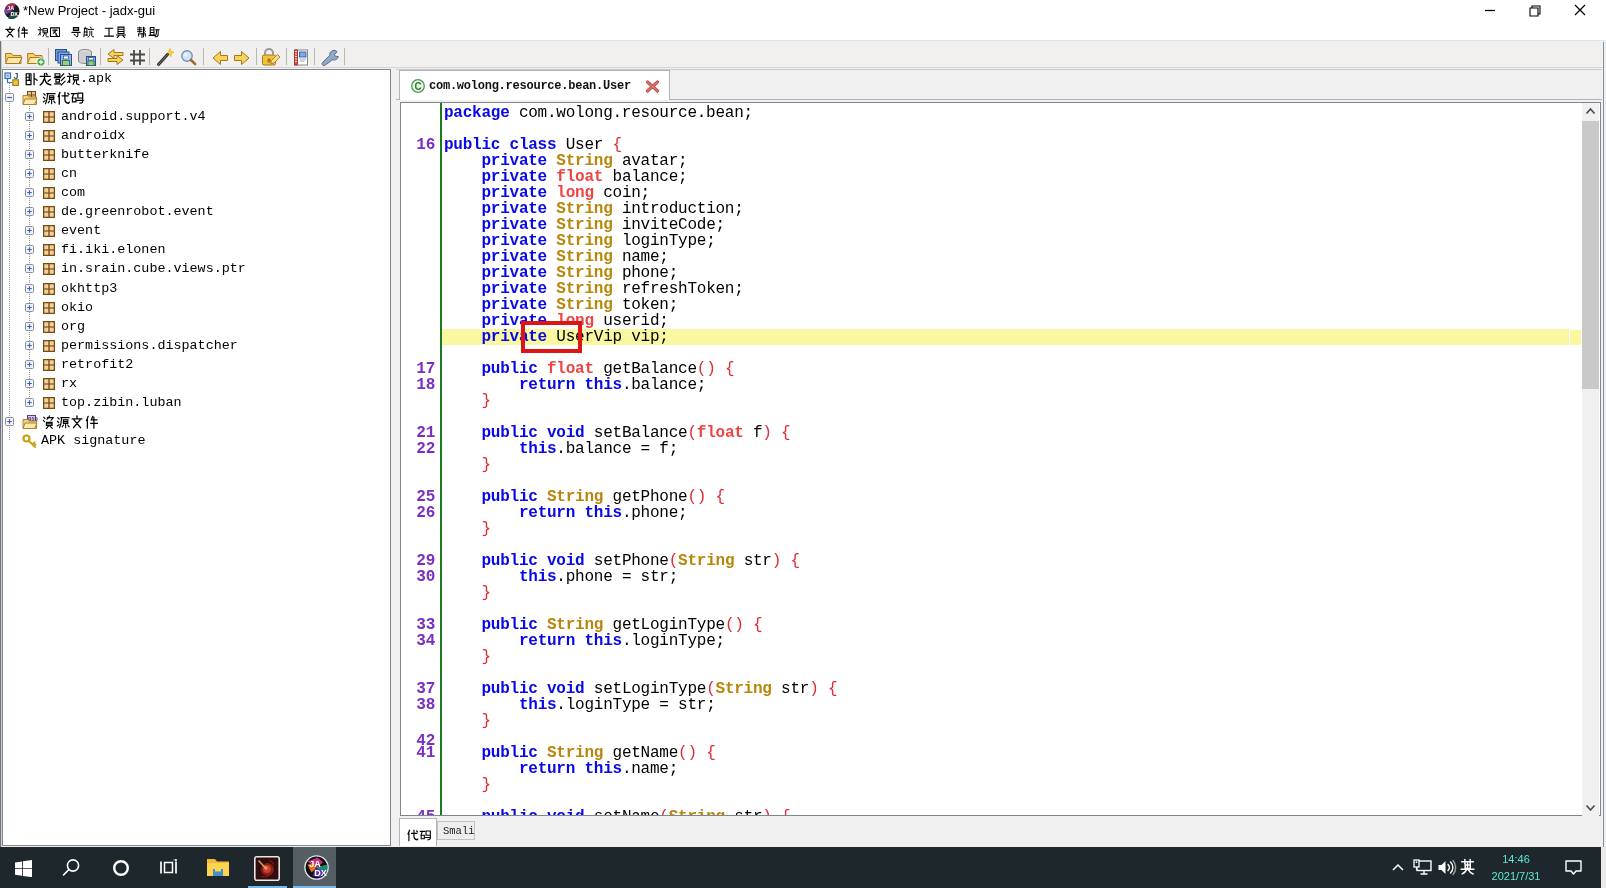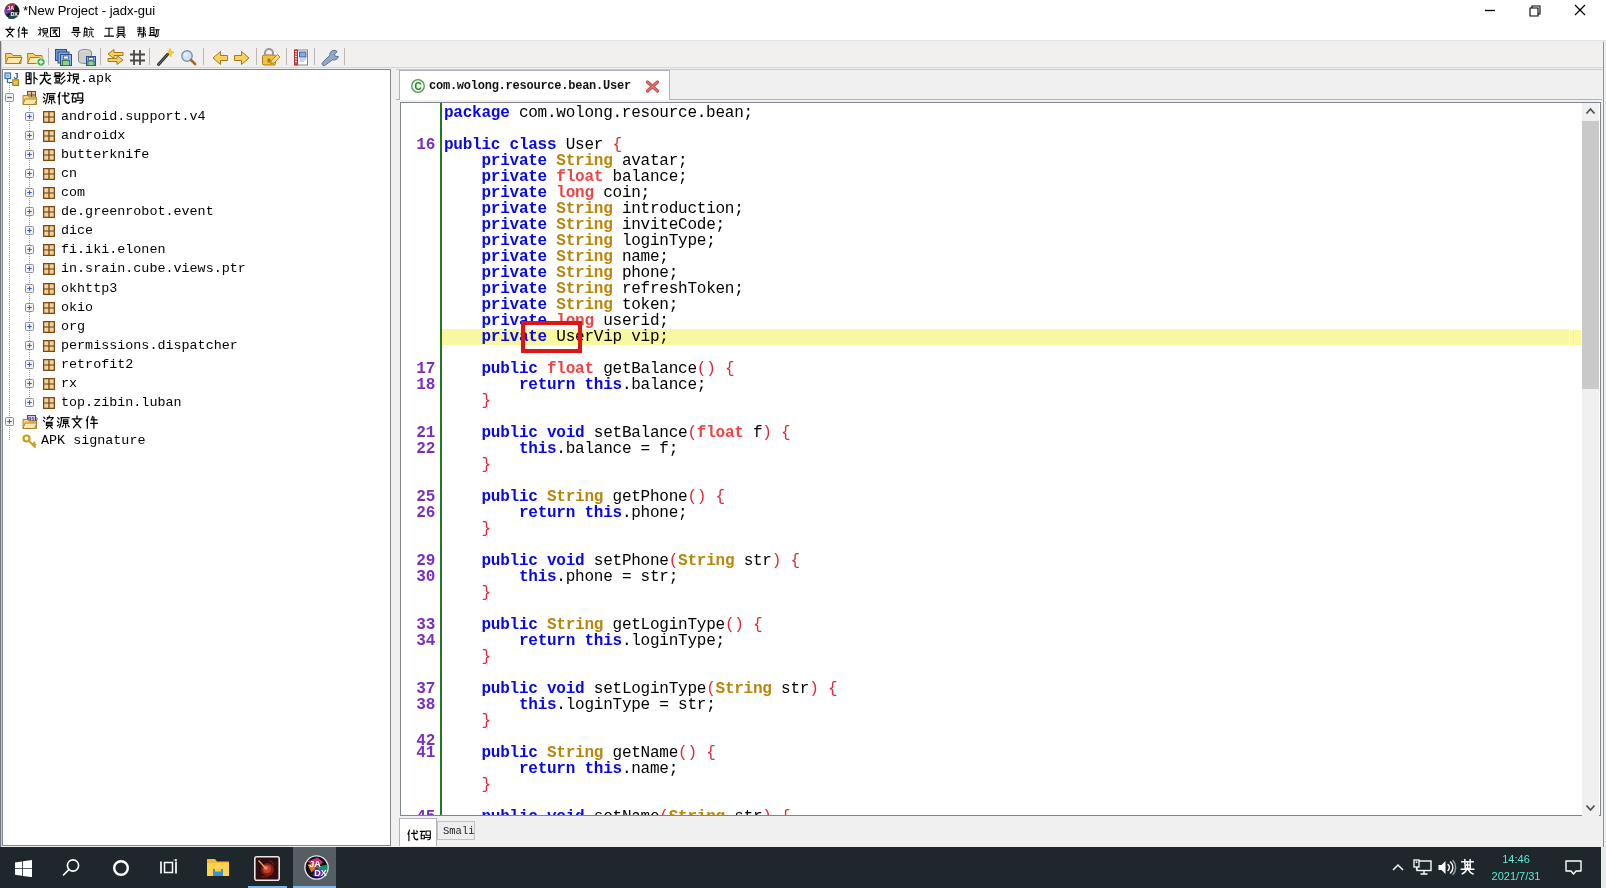--- a/index.html
+++ b/index.html
@@ -14,21 +14,21 @@
 .tsep{position:absolute;top:7px;width:1px;height:17px;background:#b8b7b5}
 .tico{position:absolute;top:7px}
 #mainbg{left:0;top:68px;width:1606px;height:779px;background:#f0f0f0}
 #winbL1{left:0;top:41px;width:1px;height:806px;background:#71767c}
 #winbL2{left:1px;top:42px;width:1px;height:805px;background:#c9ccce}
 #winbR1{left:1604px;top:41px;width:2px;height:806px;background:#eceff1}
 #winbR2{left:1603px;top:42px;width:1px;height:805px;background:#8b9095}
 #tree{left:2px;top:69px;width:389px;height:777px;background:#fff;border:1px solid #84898f;overflow:hidden;font-family:"Liberation Mono",monospace;font-size:13.4px;color:#000}
 .trow{position:absolute;height:19px;white-space:pre;display:flex;align-items:center}
 .pk{left:22px}
-.tx{display:flex;}
+.tx{display:flex;align-items:center}
 .cj{vertical-align:-1.5px}
 #tabstrip{left:396px;top:69px;width:1206px;height:31px;background:#f0f0f0;border-top:1px solid #c9c9c9;border-bottom:1px solid #b2b2ba}
 #tab1{left:399px;top:70px;width:271px;height:30px;background:#fff;border:1px solid #b2b2ba;border-bottom:none}
 #tab1-txt{left:29px;top:8px;font-family:"Liberation Mono",monospace;font-weight:bold;font-size:12px;letter-spacing:-0.24px;color:#111}
 #editor{left:400px;top:102px;width:1201px;height:714px;background:#fff;border:1px solid #7f858e;overflow:hidden}
 #greenline{left:39px;top:0;width:2px;height:712px;background:#1e7a1e}
 #hlline{left:40px;top:226px;width:1128px;height:16px;background:#f9f7a0}
 .lnum{position:absolute;left:0;width:34px;text-align:right;font-family:"Liberation Mono",monospace;font-size:16px;font-weight:bold;letter-spacing:-0.24px;line-height:16px;color:#7a2fc2}
 #code{left:43px;top:2px;font-family:"Liberation Mono",monospace;font-size:16px;letter-spacing:-0.24px;line-height:16px;color:#000}
 #code>div{white-space:pre;height:16px}
@@ -335,21 +335,21 @@
 <div class="trow pk" style="top:151px"><svg class="ebox" width="9" height="9" viewBox="0 0 9 9">
         <rect x=".5" y=".5" width="8" height="8" rx="1" fill="#f2f2f2" stroke="#8a9098"></rect>
         <path d="M2.2 4.5h4.6M4.5 2.2v4.6" stroke="#3a5fc8" stroke-width="1.2"></path>
       </svg><svg width="12" height="12" viewBox="0 0 12 12" style="margin:0 6px 0 9px">
         <rect x=".6" y=".6" width="10.8" height="10.8" fill="#e2b778" stroke="#7a4a10" stroke-width="1.2"></rect>
         <rect x="1.8" y="1.8" width="3.4" height="3.4" fill="#efd3a8"></rect>
         <rect x="6.8" y="1.8" width="3.4" height="3.4" fill="#efd3a8"></rect>
         <rect x="1.8" y="6.8" width="3.4" height="3.4" fill="#efd3a8"></rect>
         <rect x="6.8" y="6.8" width="3.4" height="3.4" fill="#efd3a8"></rect>
         <path d="M6 .6v10.8M.6 6h10.8" stroke="#7a4a10" stroke-width="1.2"></path>
-      </svg><span class="tx">dice</span></div>
+      </svg><span class="tx">event</span></div>
 <div class="trow pk" style="top:170px"><svg class="ebox" width="9" height="9" viewBox="0 0 9 9">
         <rect x=".5" y=".5" width="8" height="8" rx="1" fill="#f2f2f2" stroke="#8a9098"></rect>
         <path d="M2.2 4.5h4.6M4.5 2.2v4.6" stroke="#3a5fc8" stroke-width="1.2"></path>
       </svg><svg width="12" height="12" viewBox="0 0 12 12" style="margin:0 6px 0 9px">
         <rect x=".6" y=".6" width="10.8" height="10.8" fill="#e2b778" stroke="#7a4a10" stroke-width="1.2"></rect>
         <rect x="1.8" y="1.8" width="3.4" height="3.4" fill="#efd3a8"></rect>
         <rect x="6.8" y="1.8" width="3.4" height="3.4" fill="#efd3a8"></rect>
         <rect x="1.8" y="6.8" width="3.4" height="3.4" fill="#efd3a8"></rect>
         <rect x="6.8" y="6.8" width="3.4" height="3.4" fill="#efd3a8"></rect>
         <path d="M6 .6v10.8M.6 6h10.8" stroke="#7a4a10" stroke-width="1.2"></path>

